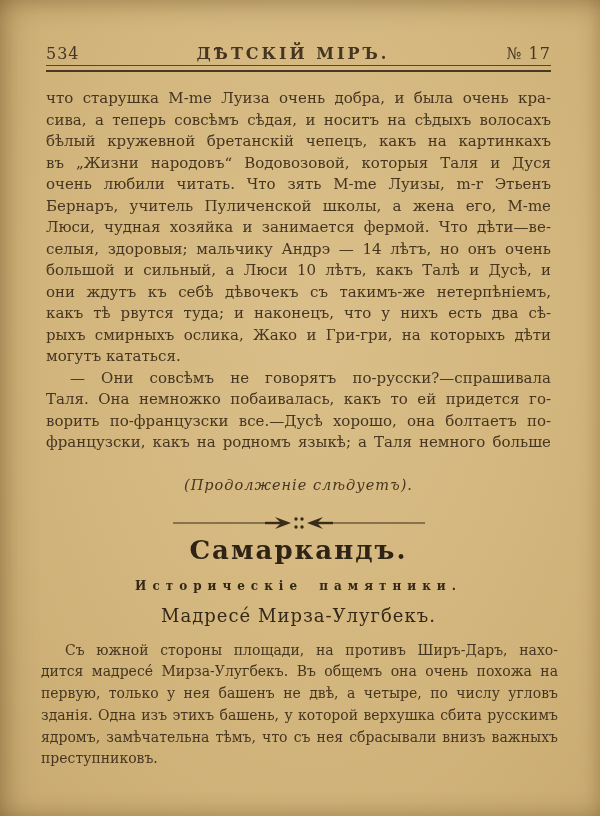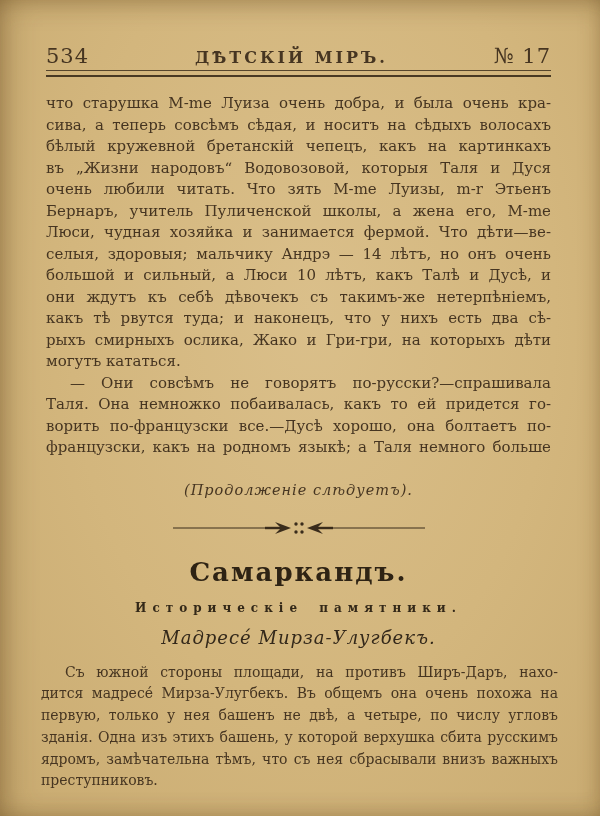--- a/index.html
+++ b/index.html
@@ -17,21 +17,21 @@
     font-family:"DejaVu Serif", serif;
     color:#463521;
   }
   .content{padding:0 49px 0 46px;}
 
   
   .runhead{
     display:flex;justify-content:space-between;align-items:baseline;
     margin-top:44px;
   }
-  .runhead .pgnum, .runhead .issue{font-size:21px;letter-spacing:1px;}
+  .runhead .pgnum, .runhead .issue{font-size:16px;letter-spacing:1px;}
   .runhead .jtitle{
     font-size:16px;font-weight:bold;letter-spacing:3px;
   }
   .rule{
     margin-top:2px;height:4px;
     border-top:1px solid rgba(66,51,31,.85);
     border-bottom:2px solid rgba(58,44,26,.9);
   }
 
   
@@ -50,38 +50,37 @@
     font-style:italic;font-size:14.5px;
     letter-spacing:1px;
   }
 
   
   .divider{margin-top:16px;text-align:center;text-align-last:center;}
   .divider svg{vertical-align:middle;}
 
   
   .art-title{
-    margin-top:20px;
+    margin-top:3px;
     text-align:center;text-align-last:center;
     font-size:26px;font-weight:bold;letter-spacing:2px;
     color:#2e2314;
   }
   .art-subtitle{
     margin-top:14px;
     text-align:center;text-align-last:center;
     font-size:12px;font-weight:bold;
     letter-spacing:6px;word-spacing:6px;
     color:#332818;
   }
   .art-section{
     margin-top:12px;
     text-align:center;text-align-last:center;
     font-size:18px;letter-spacing:1px;
     color:#33281a;
-    font-style:italic;
   }
   .article-body{
     margin:14px -7px 0 -5px;
     font-size:14px;line-height:21.8px;
   }
 </style>
 </head>
 <body>
 
 <div class="page">

